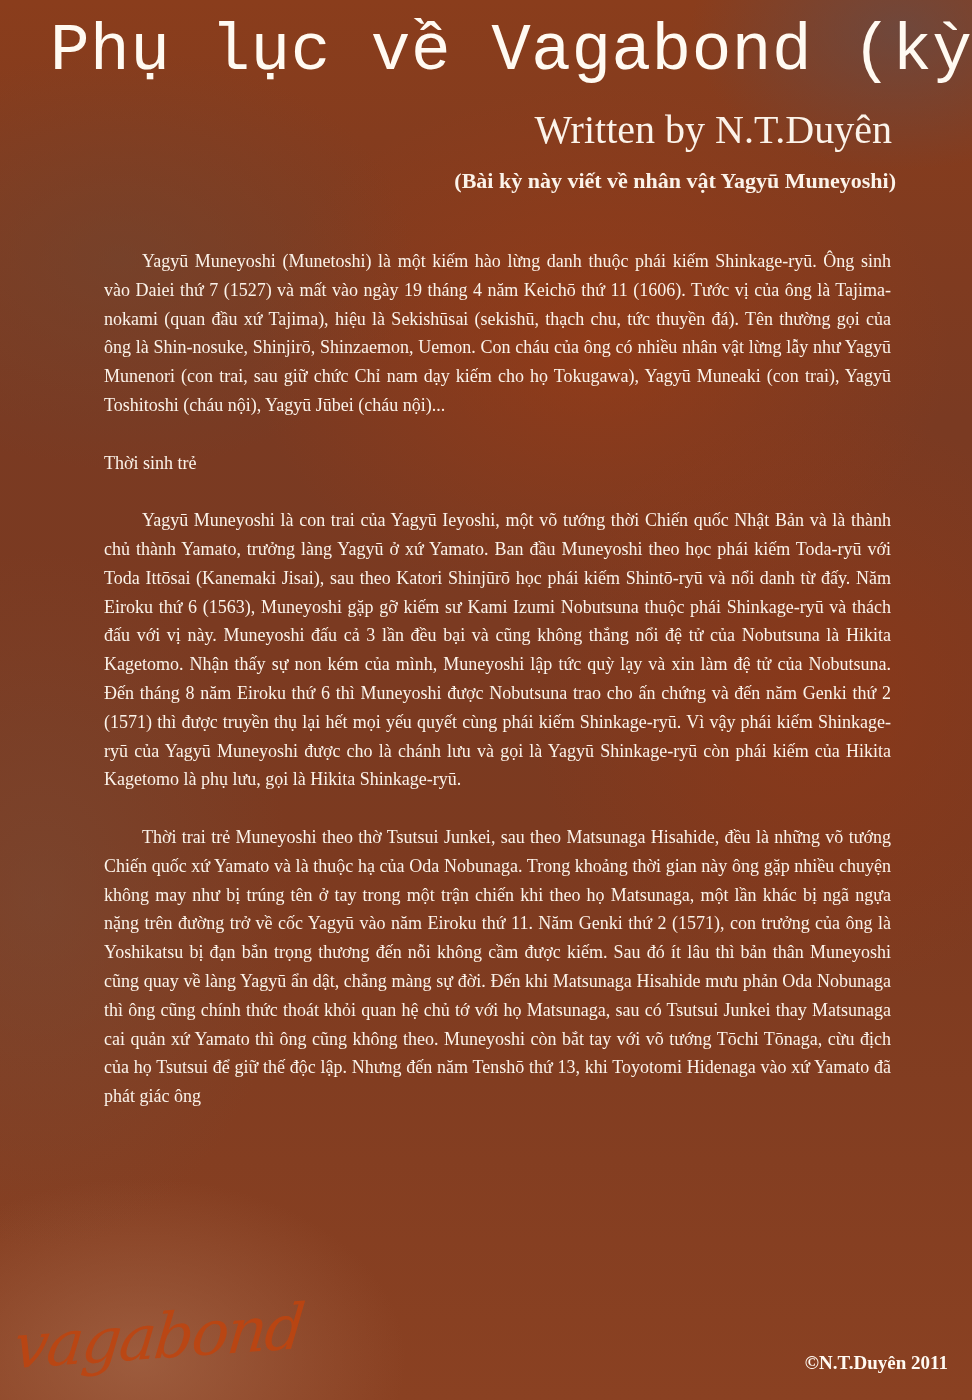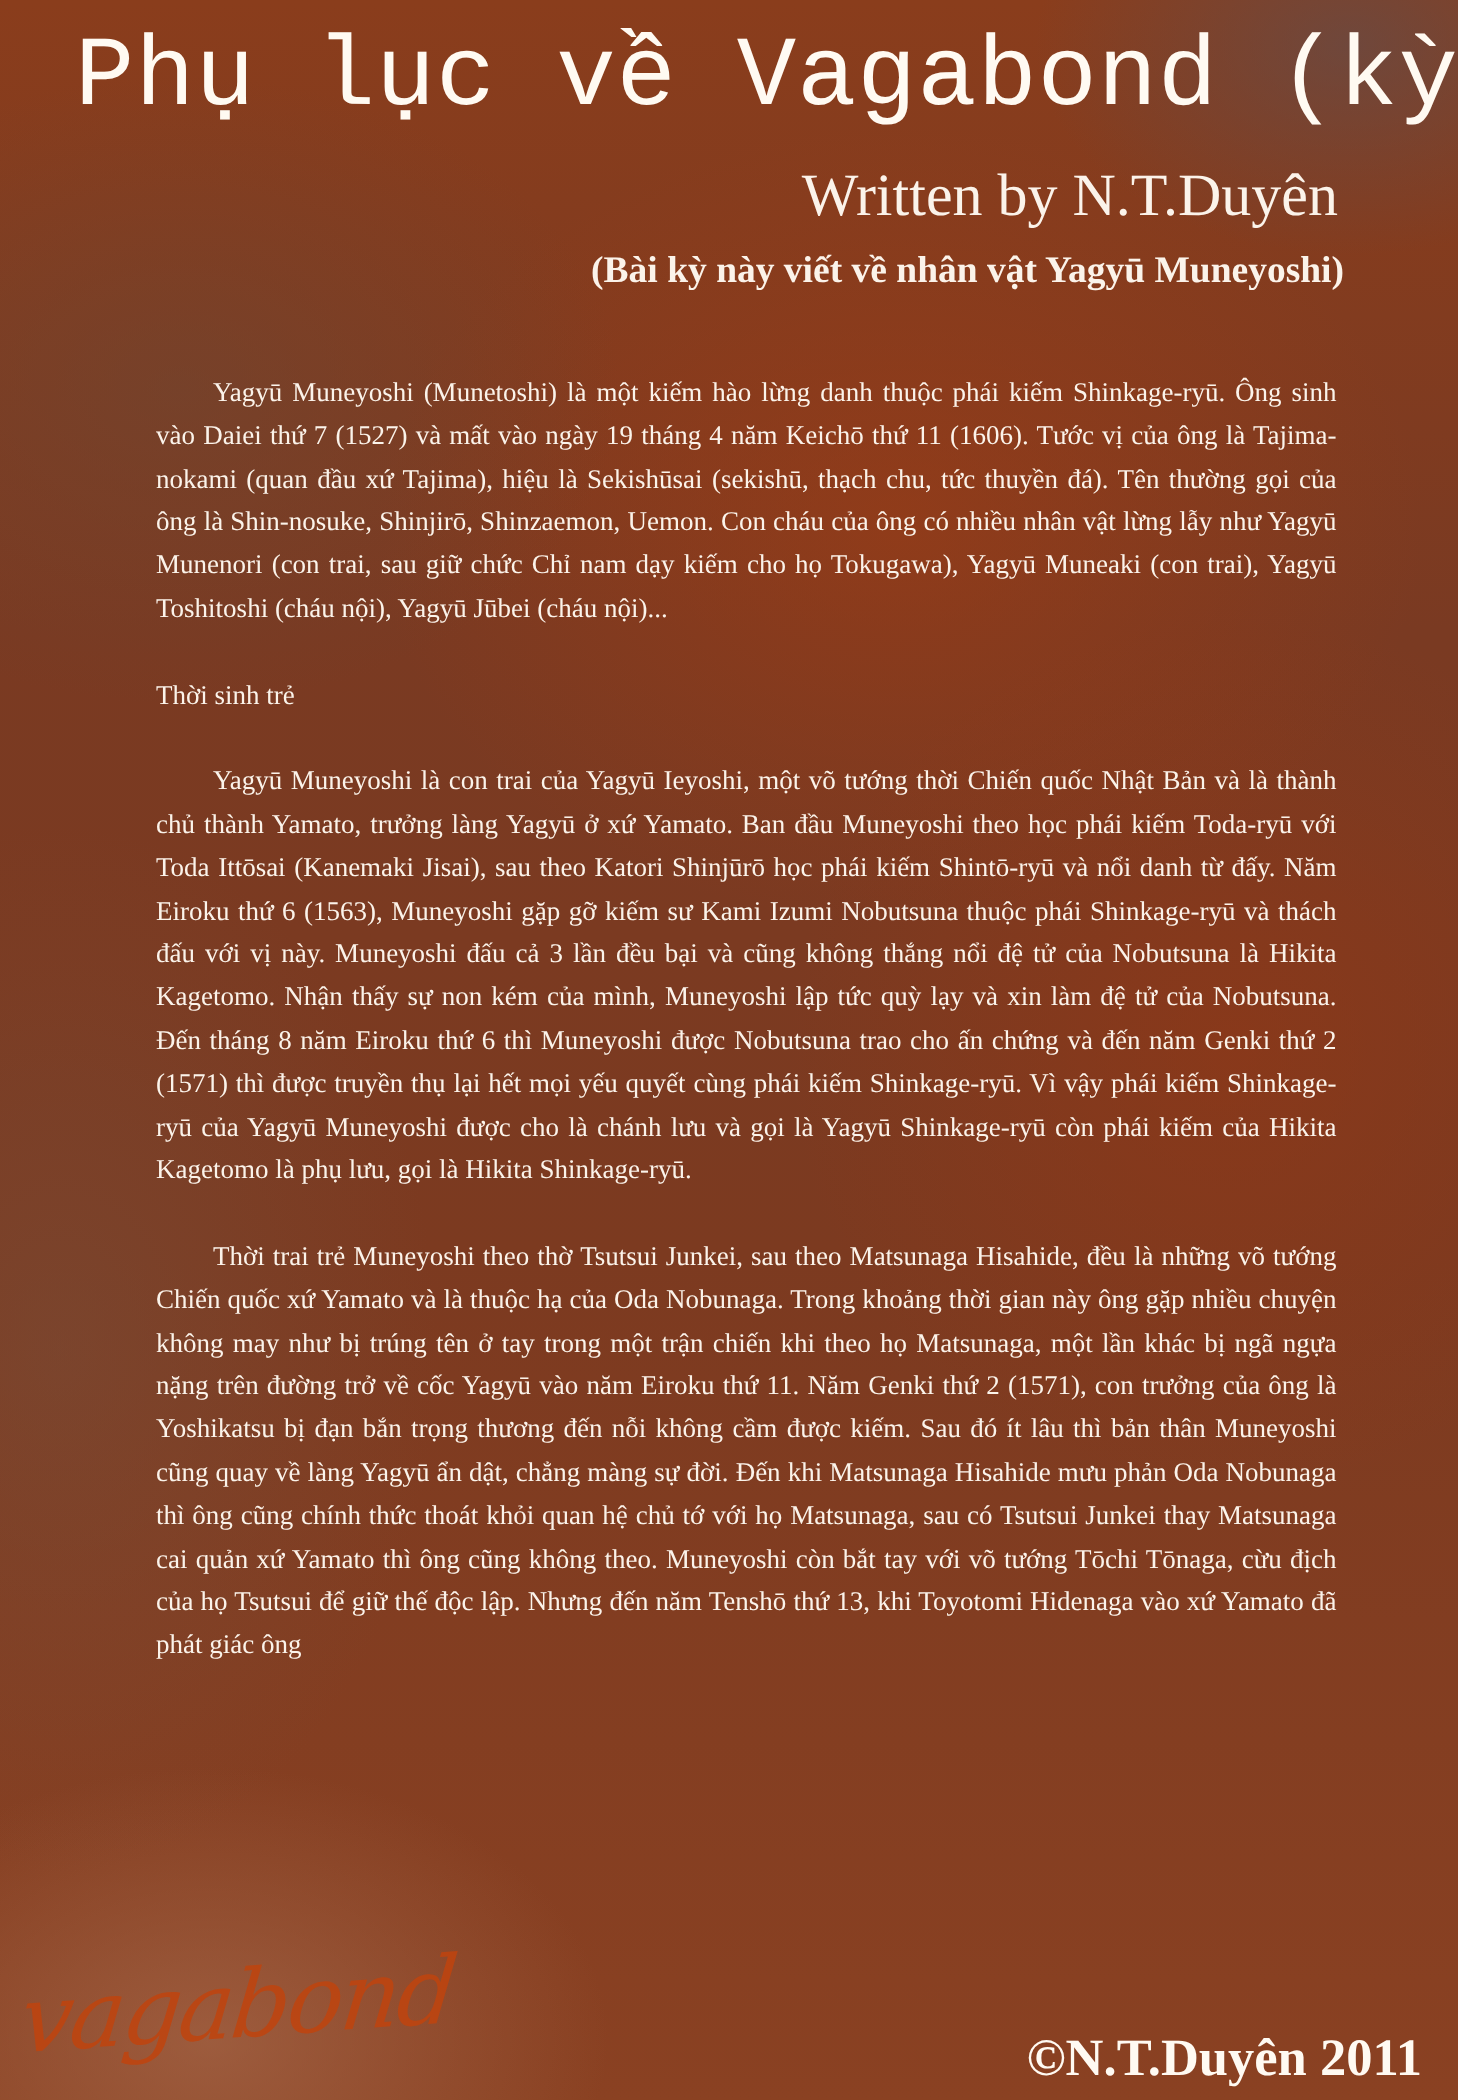--- a/index.html
+++ b/index.html
@@ -20,37 +20,37 @@
     position: absolute; left: 50px; top: 12px; width: 900px;
     font-size: 66px; line-height: 80px; white-space: nowrap;
     color: #fffaf2; letter-spacing: 0.5px; font-family: Liberation Mono, monospace;
   }
   .byline {
     position: absolute; right: 80px; top: 110px;
     font-size: 40px; line-height: 40px; color: #fbf3ea;
   }
   .subtitle {
     position: absolute; right: 76px; top: 164px;
-    font-size: 25px; line-height: 34px; font-weight: bold; color: #fbf3ea;
+    font-size: 22px; line-height: 34px; font-weight: bold; color: #fbf3ea;
   }
   .body {
     position: absolute; left: 104px; top: 247px; width: 787px;
     font-size: 18px; line-height: 28.8px; text-align: justify;
   }
   .body p { margin: 0 0 28.8px 0; }
   .body p.indent { text-indent: 38px; }
   .watermark {
     position: absolute; left: 14px; top: 1300px;
     font-family: "DejaVu Serif", serif; font-style: italic;
     font-size: 62px; color: #c0440e; opacity: 0.85;
     transform: rotate(-4deg) skewX(-10deg); letter-spacing: -2px;
   }
   .copyright {
     position: absolute; right: 24px; top: 1352px;
-    font-size: 35px; font-weight: bold; color: #fffaf2;
+    font-size: 19px; font-weight: bold; color: #fffaf2;
   }
 </style>
 </head>
 <body>
 
 <div class="title">Phụ lục về Vagabond (kỳ VIII)</div>
 <div class="byline">Written by N.T.Duyên</div>
 <div class="subtitle">(Bài kỳ này viết về nhân vật Yagyū Muneyoshi)</div>
 
 <div class="body">

